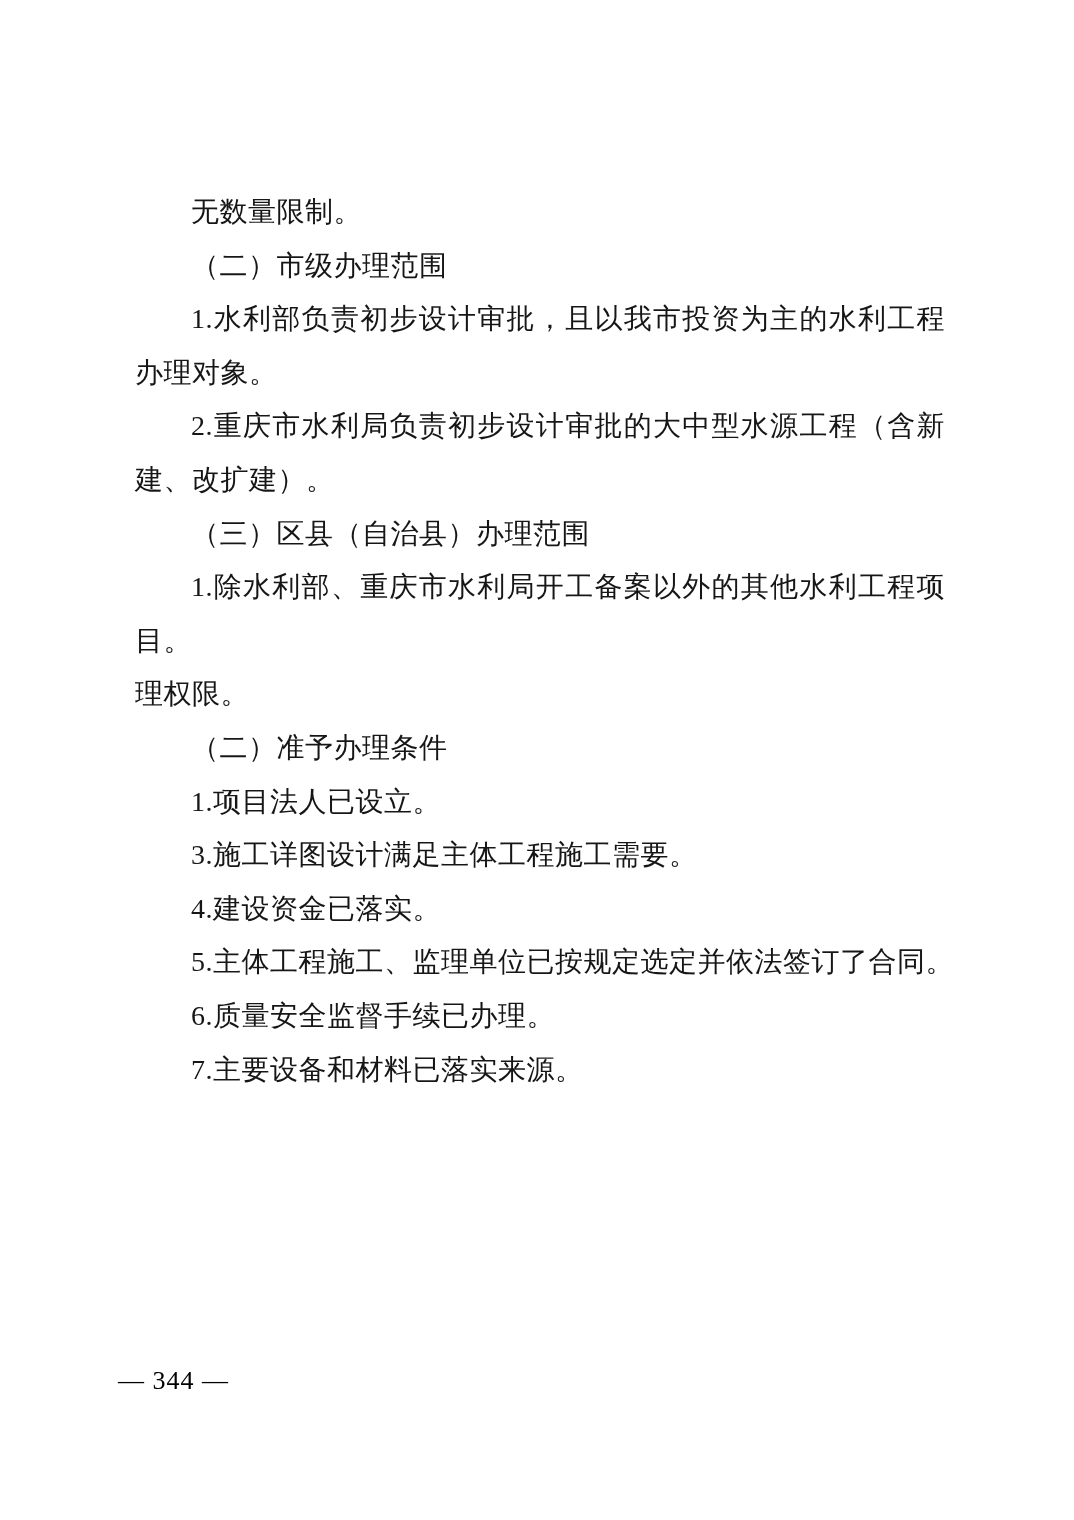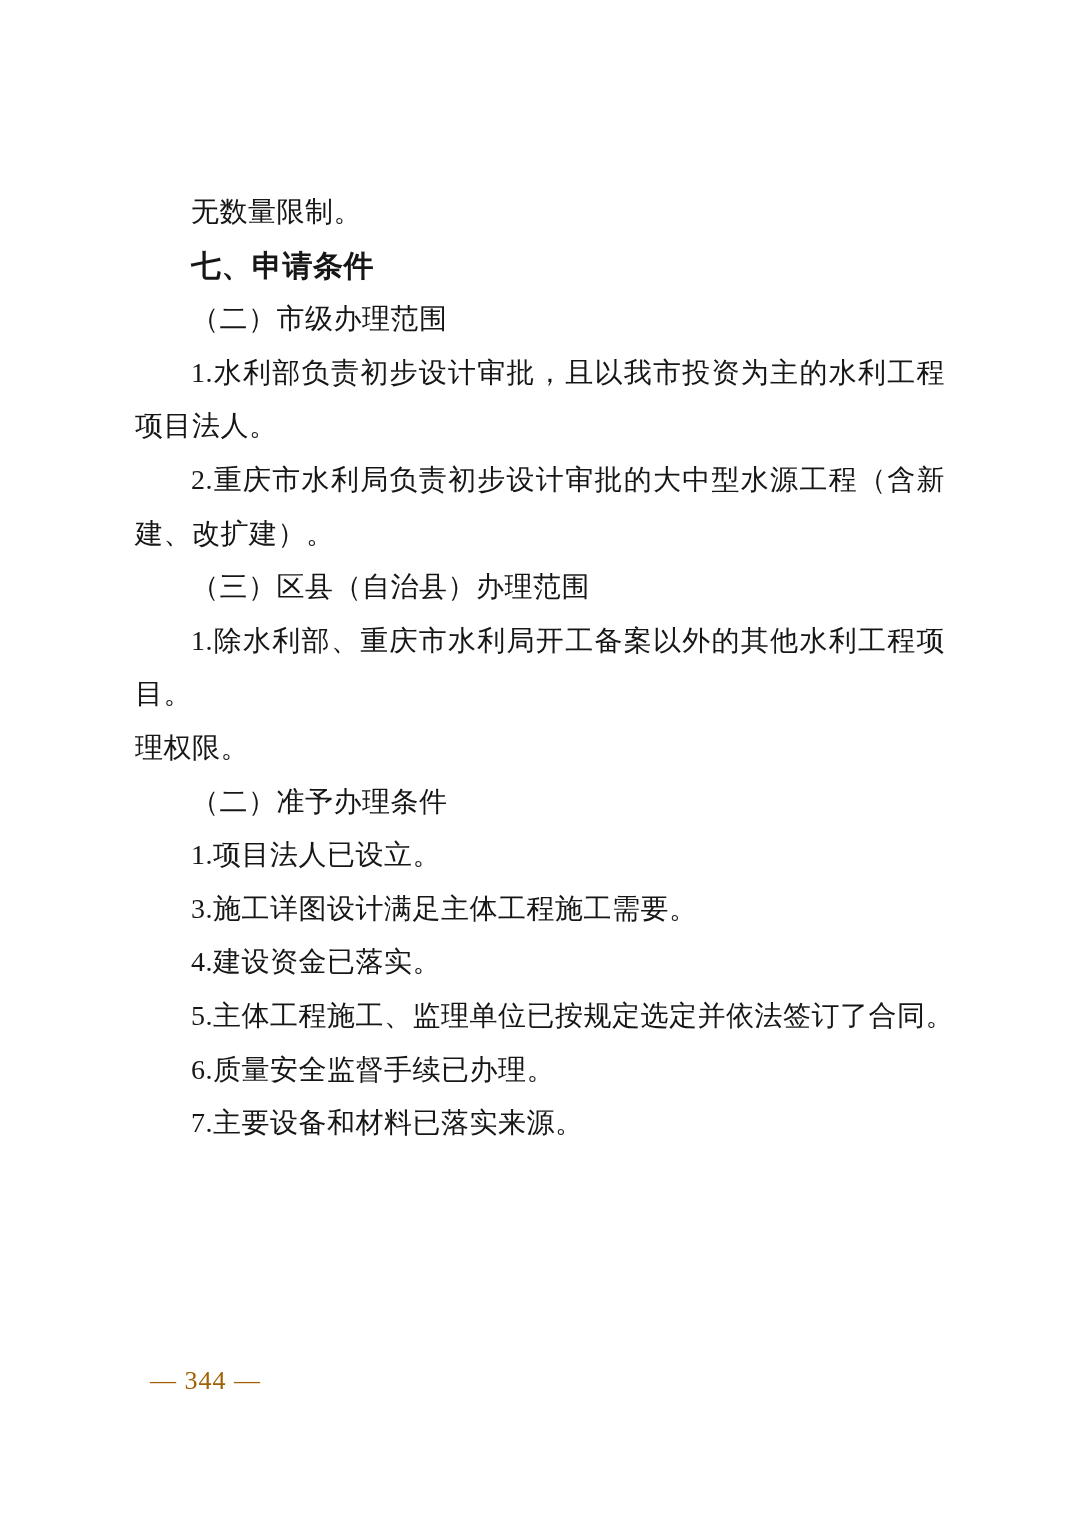--- a/index.html
+++ b/index.html
@@ -32,38 +32,37 @@
     text-align: justify;
     text-align-last: justify;
   }
   .heading {
     font-family: "Liberation Sans", "DejaVu Sans", sans-serif;
     font-weight: 700;
     font-size: 30px;
   }
   .footer {
     position: absolute;
-    left: 150px; top: 1366px;
+    left: 118px; top: 1366px;
     font-size: 26px;
     letter-spacing: 1px;
-    color: #a16207;
+    color: #000000;
     font-family: "Liberation Serif", "DejaVu Serif", serif;
   }
 </style>
 </head>
 <body>
 
 <div class="page">
 
   <div class="textblock">
     <div class="line ind">无数量限制。</div>
-    <div class="line ind heading">七、申请条件</div>
     <div class="line ind">（二）市级办理范围</div>
     <div class="line ind fill">1.水利部负责初步设计审批，且以我市投资为主的水利工程</div>
-    <div class="line">项目法人。</div>
+    <div class="line">办理对象。</div>
     <div class="line ind fill">2.重庆市水利局负责初步设计审批的大中型水源工程（含新</div>
     <div class="line">建、改扩建）。</div>
     <div class="line ind">（三）区县（自治县）办理范围</div>
     <div class="line ind fill">1.除水利部、重庆市水利局开工备案以外的其他水利工程项</div>
     <div class="line">目。</div>
     <div class="line">理权限。</div>
     <div class="line ind">（二）准予办理条件</div>
     <div class="line ind">1.项目法人已设立。</div>
     <div class="line ind">3.施工详图设计满足主体工程施工需要。</div>
     <div class="line ind">4.建设资金已落实。</div>

